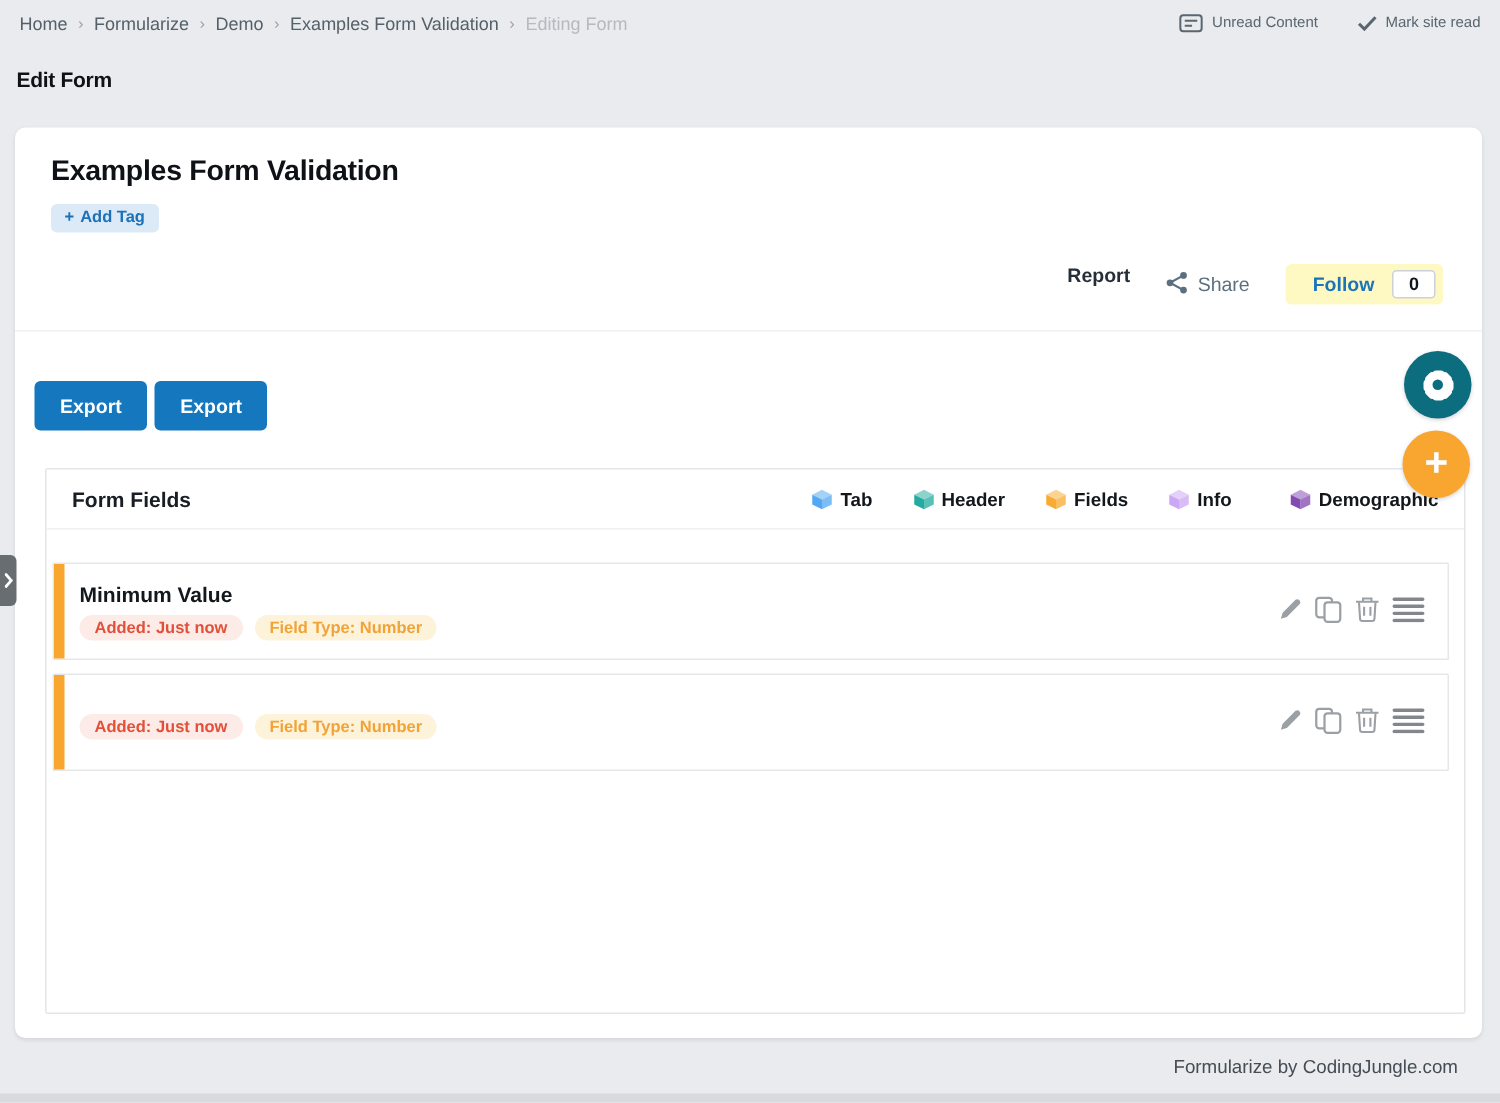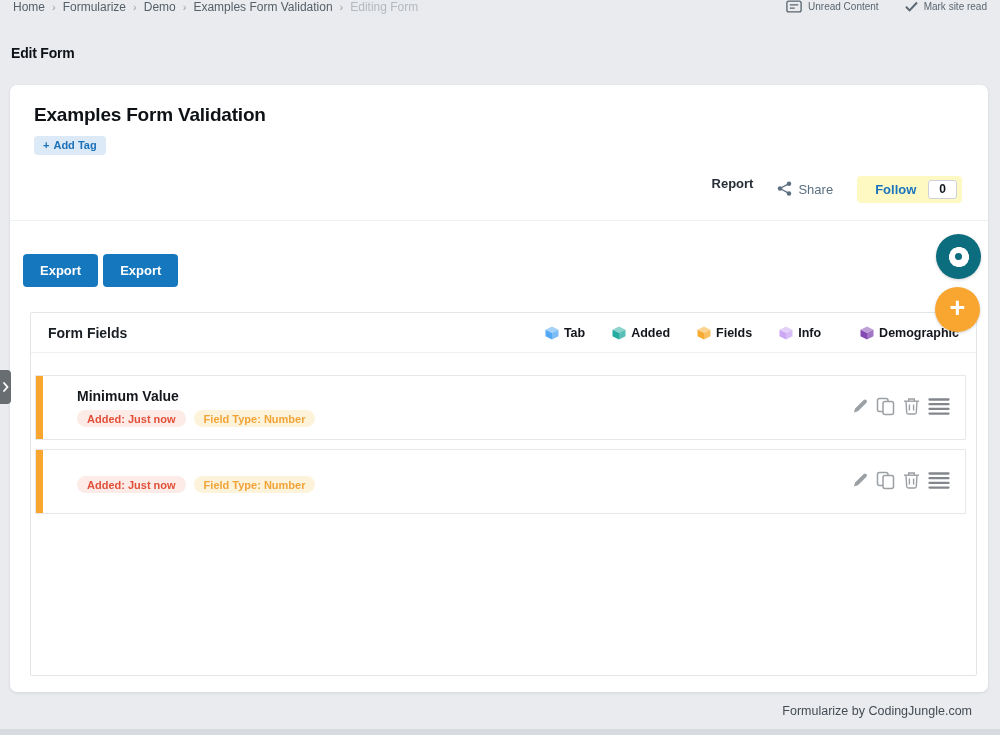--- a/index.html
+++ b/index.html
@@ -7,21 +7,21 @@
   body {
     font-family:"Liberation Sans","DejaVu Sans",sans-serif;
     background:#e9ebee;
     position:relative;
     overflow:hidden;
     color:#14181d;
   }
   
   .topbar {
     position:absolute; top:0; left:0; width:1000px; height:31px;
-    display:flex; align-items:flex-start; padding:0 13px;
+    display:flex; align-items:center; padding:0 13px;
     font-size:12px; color:#566069;
   }
   .crumbs { display:flex; align-items:center; }
   .crumb { color:#566069; text-decoration:none; cursor:pointer; }
   .crumb-sep { color:#9aa2a9; margin:0 7px; font-size:11px; }
   .crumb-current { color:#b3bac0; }
   .topbar-right { margin-left:auto; display:flex; align-items:center; gap:26px; color:#5a6670; }
   .top-link { display:flex; align-items:center; gap:6px; cursor:pointer; font-size:10px; }
   .top-link svg { display:block; }
   
@@ -82,21 +82,21 @@
   .legend-item { display:flex; align-items:center; gap:5px; cursor:pointer; }
   .legend-label { font-size:12.5px; font-weight:700; color:#13171c; }
   .cube { display:block; }
   .panel-body { padding:22px 10px 12px 4px; display:flex; flex-direction:column; gap:9px; }
   
   .field-row {
     position:relative; border:1px solid #e5e7e9; border-radius:1px;
     height:65px; display:flex; align-items:center; background:#fff;
   }
   .field-accent { position:absolute; left:0; top:0; bottom:0; width:7px; background:#f9a630; }
-  .field-main { padding-left:41px; }
+  .field-main { padding-left:17px; }
   .field-title { font-size:14px; font-weight:700; color:#14181d; }
   .field-badges { display:flex; gap:8px; margin-top:6px; }
   .badge {
     font-size:11px; font-weight:700; border-radius:10px; padding:2.5px 10px;
   }
   .badge-added { background:#fcebe6; color:#e2503a; }
   .badge-type { background:#fdf3da; color:#f1a338; }
   .field-actions {
     margin-left:auto; padding-right:15px;
     display:flex; align-items:center; gap:8px; color:#9ba0a5;
@@ -221,21 +221,21 @@
         </a>
 
         <a class="legend-item" style="color: rgb(23, 167, 155);">
           <span>
             <svg class="cube" width="14" height="14" viewBox="0 0 14 14">
               <polygon points="7,0.5 13.5,3.75 7,7 0.5,3.75" fill="currentColor" fill-opacity="0.5"></polygon>
               <polygon points="0.5,3.75 7,7 7,13.5 0.5,10.25" fill="currentColor" fill-opacity="0.95"></polygon>
               <polygon points="13.5,3.75 7,7 7,13.5 13.5,10.25" fill="currentColor" fill-opacity="0.72"></polygon>
             </svg>
           </span>
-          <span class="legend-label">Added</span>
+          <span class="legend-label">Header</span>
         </a>
 
         <a class="legend-item" style="color: rgb(247, 167, 39);">
           <span>
             <svg class="cube" width="14" height="14" viewBox="0 0 14 14">
               <polygon points="7,0.5 13.5,3.75 7,7 0.5,3.75" fill="currentColor" fill-opacity="0.5"></polygon>
               <polygon points="0.5,3.75 7,7 7,13.5 0.5,10.25" fill="currentColor" fill-opacity="0.95"></polygon>
               <polygon points="13.5,3.75 7,7 7,13.5 13.5,10.25" fill="currentColor" fill-opacity="0.72"></polygon>
             </svg>
           </span>

